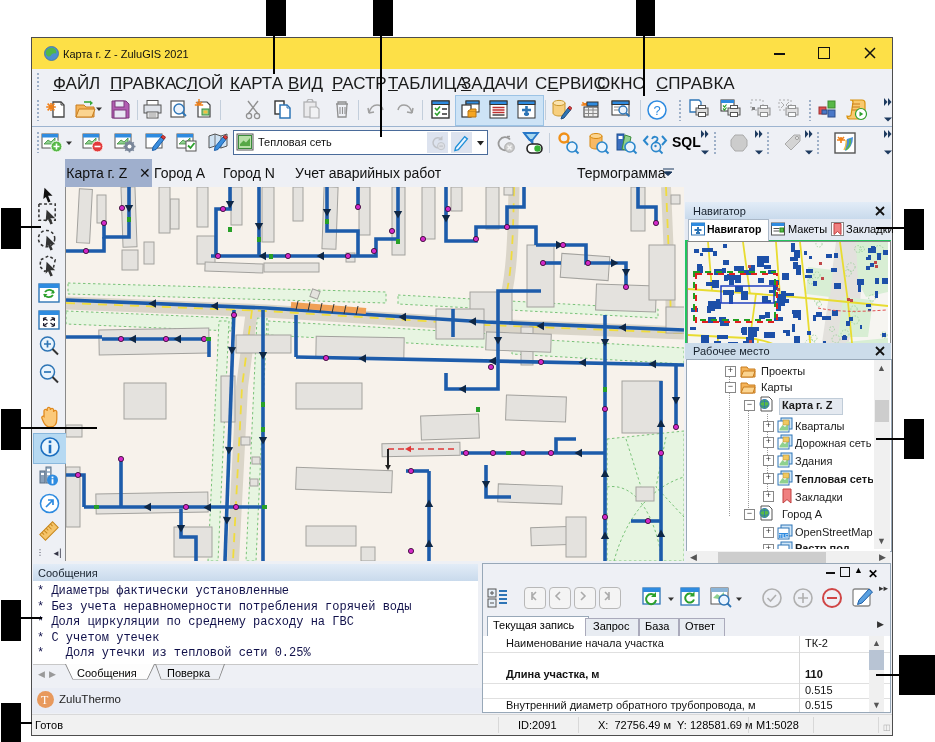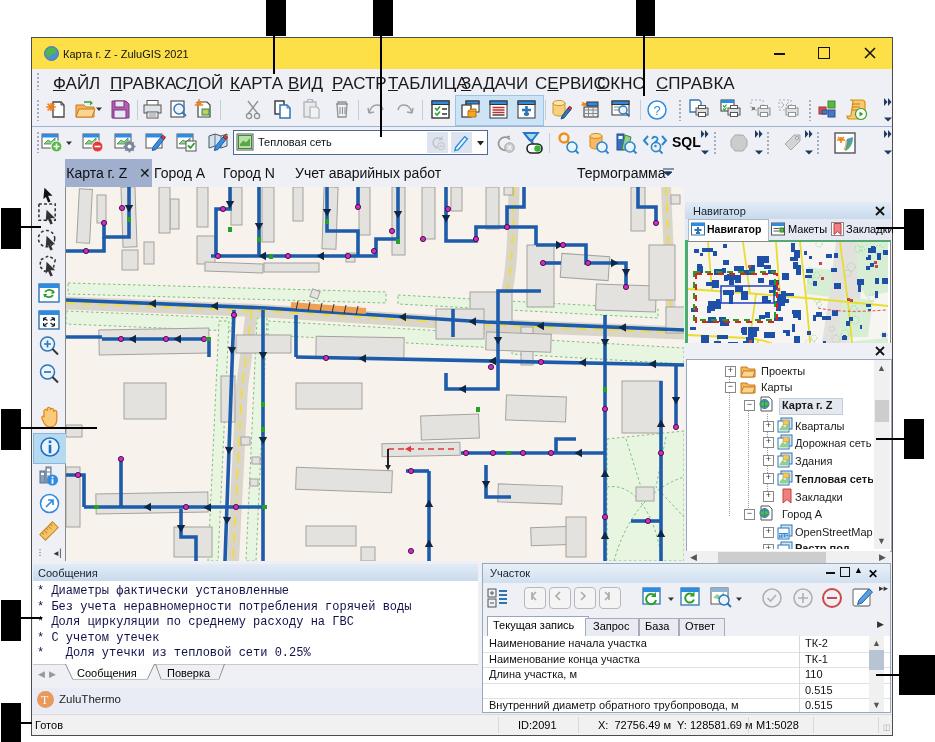--- a/index.html
+++ b/index.html
@@ -16,21 +16,21 @@
 #tabbar{left:0;top:119px;width:652px;height:30px;background:#eef0f5;}
 .tab{position:absolute;top:2px;height:28px;font-size:14px;color:#111;display:flex;align-items:center;}
 #lefttb{left:0;top:149px;width:33px;height:374px;background:#eef0f5;border-right:1px solid #8a8a8a;}
 .sep{position:absolute;width:1px;background:#c3cedb;}
 .grip{position:absolute;width:4px;background-image:radial-gradient(circle,#9eb0c8 1px,transparent 1px);background-size:4px 4px;}
 .panel-title{position:absolute;background:linear-gradient(#e2ecf7,#c9daec);font-size:11px;color:#16202c;}
 .exp{position:absolute;width:9px;height:9px;border:1px solid #888;background:#fff;font-size:9px;line-height:7px;text-align:center;color:#333;}
 .icn{width:16px;height:16px;}
 .navb{position:absolute;top:4px;width:20px;height:20px;border:1px solid #b8b8b8;border-radius:4px;background:#f4f4f4;}
 .trow{position:absolute;left:0;width:407px;height:15.5px;border-bottom:1px solid #e0e0e0;}
-.tc1{position:absolute;left:6px;top:1px;}
+.tc1{position:absolute;left:23px;top:1px;}
 .tc2{position:absolute;left:322px;top:1px;}
 </style></head>
 <body>
 <div class="abs" id="win">
   <div class="abs" id="titlebar">
     <svg class="abs" style="left:12px;top:8px" width="15" height="15" viewBox="0 0 16 16">
       <circle cx="8" cy="8" r="7.5" fill="#4d8fd1"></circle>
       <path d="M2 5 Q5 1 10 2 Q14 4 13 8 Q10 7 8 9 Q7 12 4 11 Q1 9 2 5Z" fill="#52b748"></path>
       <circle cx="8" cy="8" r="7.5" fill="none" stroke="#3a6ea5" stroke-width="0.8"></circle>
     </svg>
@@ -981,20 +981,23 @@
         </g>
         <path d="M130,66 C150,70 170,70 198,68" stroke="#e05050" stroke-width="1" stroke-dasharray="3 2" fill="none"></path>
         <polygon points="0,128 18,132 14,142 0,142" fill="#cdeef2"></polygon>
         <rect x="6" y="30" width="81" height="48" fill="none" stroke="#20a020" stroke-width="2" stroke-dasharray="6 5"></rect>
         <rect x="8" y="32" width="81" height="48" fill="none" stroke="#e02020" stroke-width="2" stroke-dasharray="6 5"></rect>
         <rect x="33" y="44" width="53" height="17" fill="none" stroke="#2040c0" stroke-width="1.5"></rect>
       </svg>
     </div>
   </div>
   <div class="abs" id="work-panel" style="left:653px;top:305px;width:206px;height:220px;background:#eef0f5;">
+    <div class="panel-title" style="left:0;top:0;width:206px;height:16px;background:#ccdcea;">
+        <span style="position:absolute;left:8px;top:2px;">Рабочее место</span>
+      </div>
     <svg class="abs" style="left:190px;top:3px" width="10" height="10">
         <path d="M1 1 L9 9 M9 1 L1 9" stroke="#111" stroke-width="1.8"></path>
       </svg>
     <div class="abs" style="left:1px;top:16px;width:204px;height:191px;background:#fff;border:1px solid #98a8b8;">
       <div id="tree" style="position:absolute;left:0;top:0;width:186px;height:189px;font-size:11px;color:#1a1a1a;overflow:hidden;white-space:nowrap;">
         <div class="abs" style="left:42px;top:16px;width:1px;height:140px;border-left:1px dotted #999;"></div>
         <div class="abs" style="left:61px;top:50px;width:1px;height:100px;border-left:1px dotted #999;"></div>
         <div class="abs" style="left:80px;top:54px;width:1px;height:85px;border-left:1px dotted #999;"></div>
         <div class="exp" style="left:38px;top:6px;">+</div>
           <svg class="abs icn" style="left:53px;top:3px;" viewBox="0 0 16 16">
@@ -1100,23 +1103,20 @@
     <div class="abs" style="left:1px;top:101px;width:445px;height:23px;">
       <div class="abs" style="left:5px;top:5px;color:#999;font-size:9px;">◀</div>
       <div class="abs" style="left:16px;top:5px;color:#999;font-size:9px;">▶</div>
       <div class="abs" style="left:32px;top:0;width:88px;height:18px;background:#fdfdfd;border:1px solid #888;border-top:none;transform:perspective(20px) rotateX(-12deg);transform-origin:top;"></div>
       <div class="abs" style="left:44px;top:3px;font-size:11px;">Сообщения</div>
       <div class="abs" style="left:122px;top:0;width:68px;height:18px;border:1px solid #888;border-top:none;transform:perspective(20px) rotateX(-12deg);transform-origin:top;"></div>
       <div class="abs" style="left:134px;top:3px;font-size:11px;">Поверка</div>
     </div>
   </div>
   <div class="abs" id="uch-panel" style="left:450px;top:525px;width:409px;height:150px;background:#eef0f5;border:1px solid #98a8b8;box-sizing:border-box;">
-    <div class="panel-title" style="left:0;top:0;width:407px;height:19px;background:linear-gradient(#e8f0f8,#d0e0f0);">
-        <span style="position:absolute;left:7px;top:3px;">Участок</span>
-      </div>
     <div class="abs" style="left:385px;top:3px;font-size:12px;font-weight:bold;">✕</div>
     <div class="abs" style="left:371px;top:1px;font-size:9px;">▲</div>
     <div class="abs" style="left:357px;top:3px;width:8px;height:8px;border:1.2px solid #111;"></div>
     <div class="abs" style="left:343px;top:8px;width:9px;height:1.5px;background:#111;"></div>
     <div class="abs" id="uch-toolbar" style="left:0;top:19px;width:407px;height:30px;">
       <svg class="abs" style="left:4px;top:4px" width="22" height="22" viewBox="0 0 22 22">
           <rect x="1" y="2" width="8" height="8" fill="#e8f0f8" stroke="#555"></rect>
           <rect x="1" y="12" width="8" height="8" fill="#e8f0f8" stroke="#555"></rect>
           <path d="M3 6h4M5 4v4M3 16h4" stroke="#555"></path>
           <path d="M12 4h8M12 8h8M12 12h8M12 16h8" stroke="#2e75b6" stroke-width="2"></path>
@@ -1185,25 +1185,21 @@
       <div class="abs" style="left:162px;top:5px;font-size:11px;">База</div>
       <div class="abs" style="left:196px;top:3px;width:44px;height:18px;background:#e8ecf2;border:1px solid #aab;border-bottom:none;"></div>
       <div class="abs" style="left:202px;top:5px;font-size:11px;">Ответ</div>
       <div class="abs" style="left:394px;top:4px;font-size:9px;color:#333;">▶</div>
     </div>
     <div class="abs" id="uch-table" style="left:0;top:72px;width:407px;height:76px;background:#fff;font-size:11px;color:#111;">
       <div class="trow" style="top:0;">
           <span class="tc1">Наименование начала участка</span>
           <span class="tc2">ТК-2</span>
         </div>
-      <div class="trow" style="top:15.5px;">
-          <span class="tc1">Наименование конца участка</span>
-          <span class="tc2">ТК-1</span>
-        </div>
-      <div class="trow" style="top:31px;">
+      <div class="trow" style="top:31px;font-weight:bold;">
           <span class="tc1">Длина участка, м</span>
           <span class="tc2">110</span>
         </div>
       <div class="trow" style="top:46.5px;">
           <span class="tc2">0.515</span>
         </div>
       <div class="trow" style="top:62px;">
           <span class="tc1">Внутренний диаметр обратного трубопровода, м</span>
           <span class="tc2">0.515</span>
         </div>

